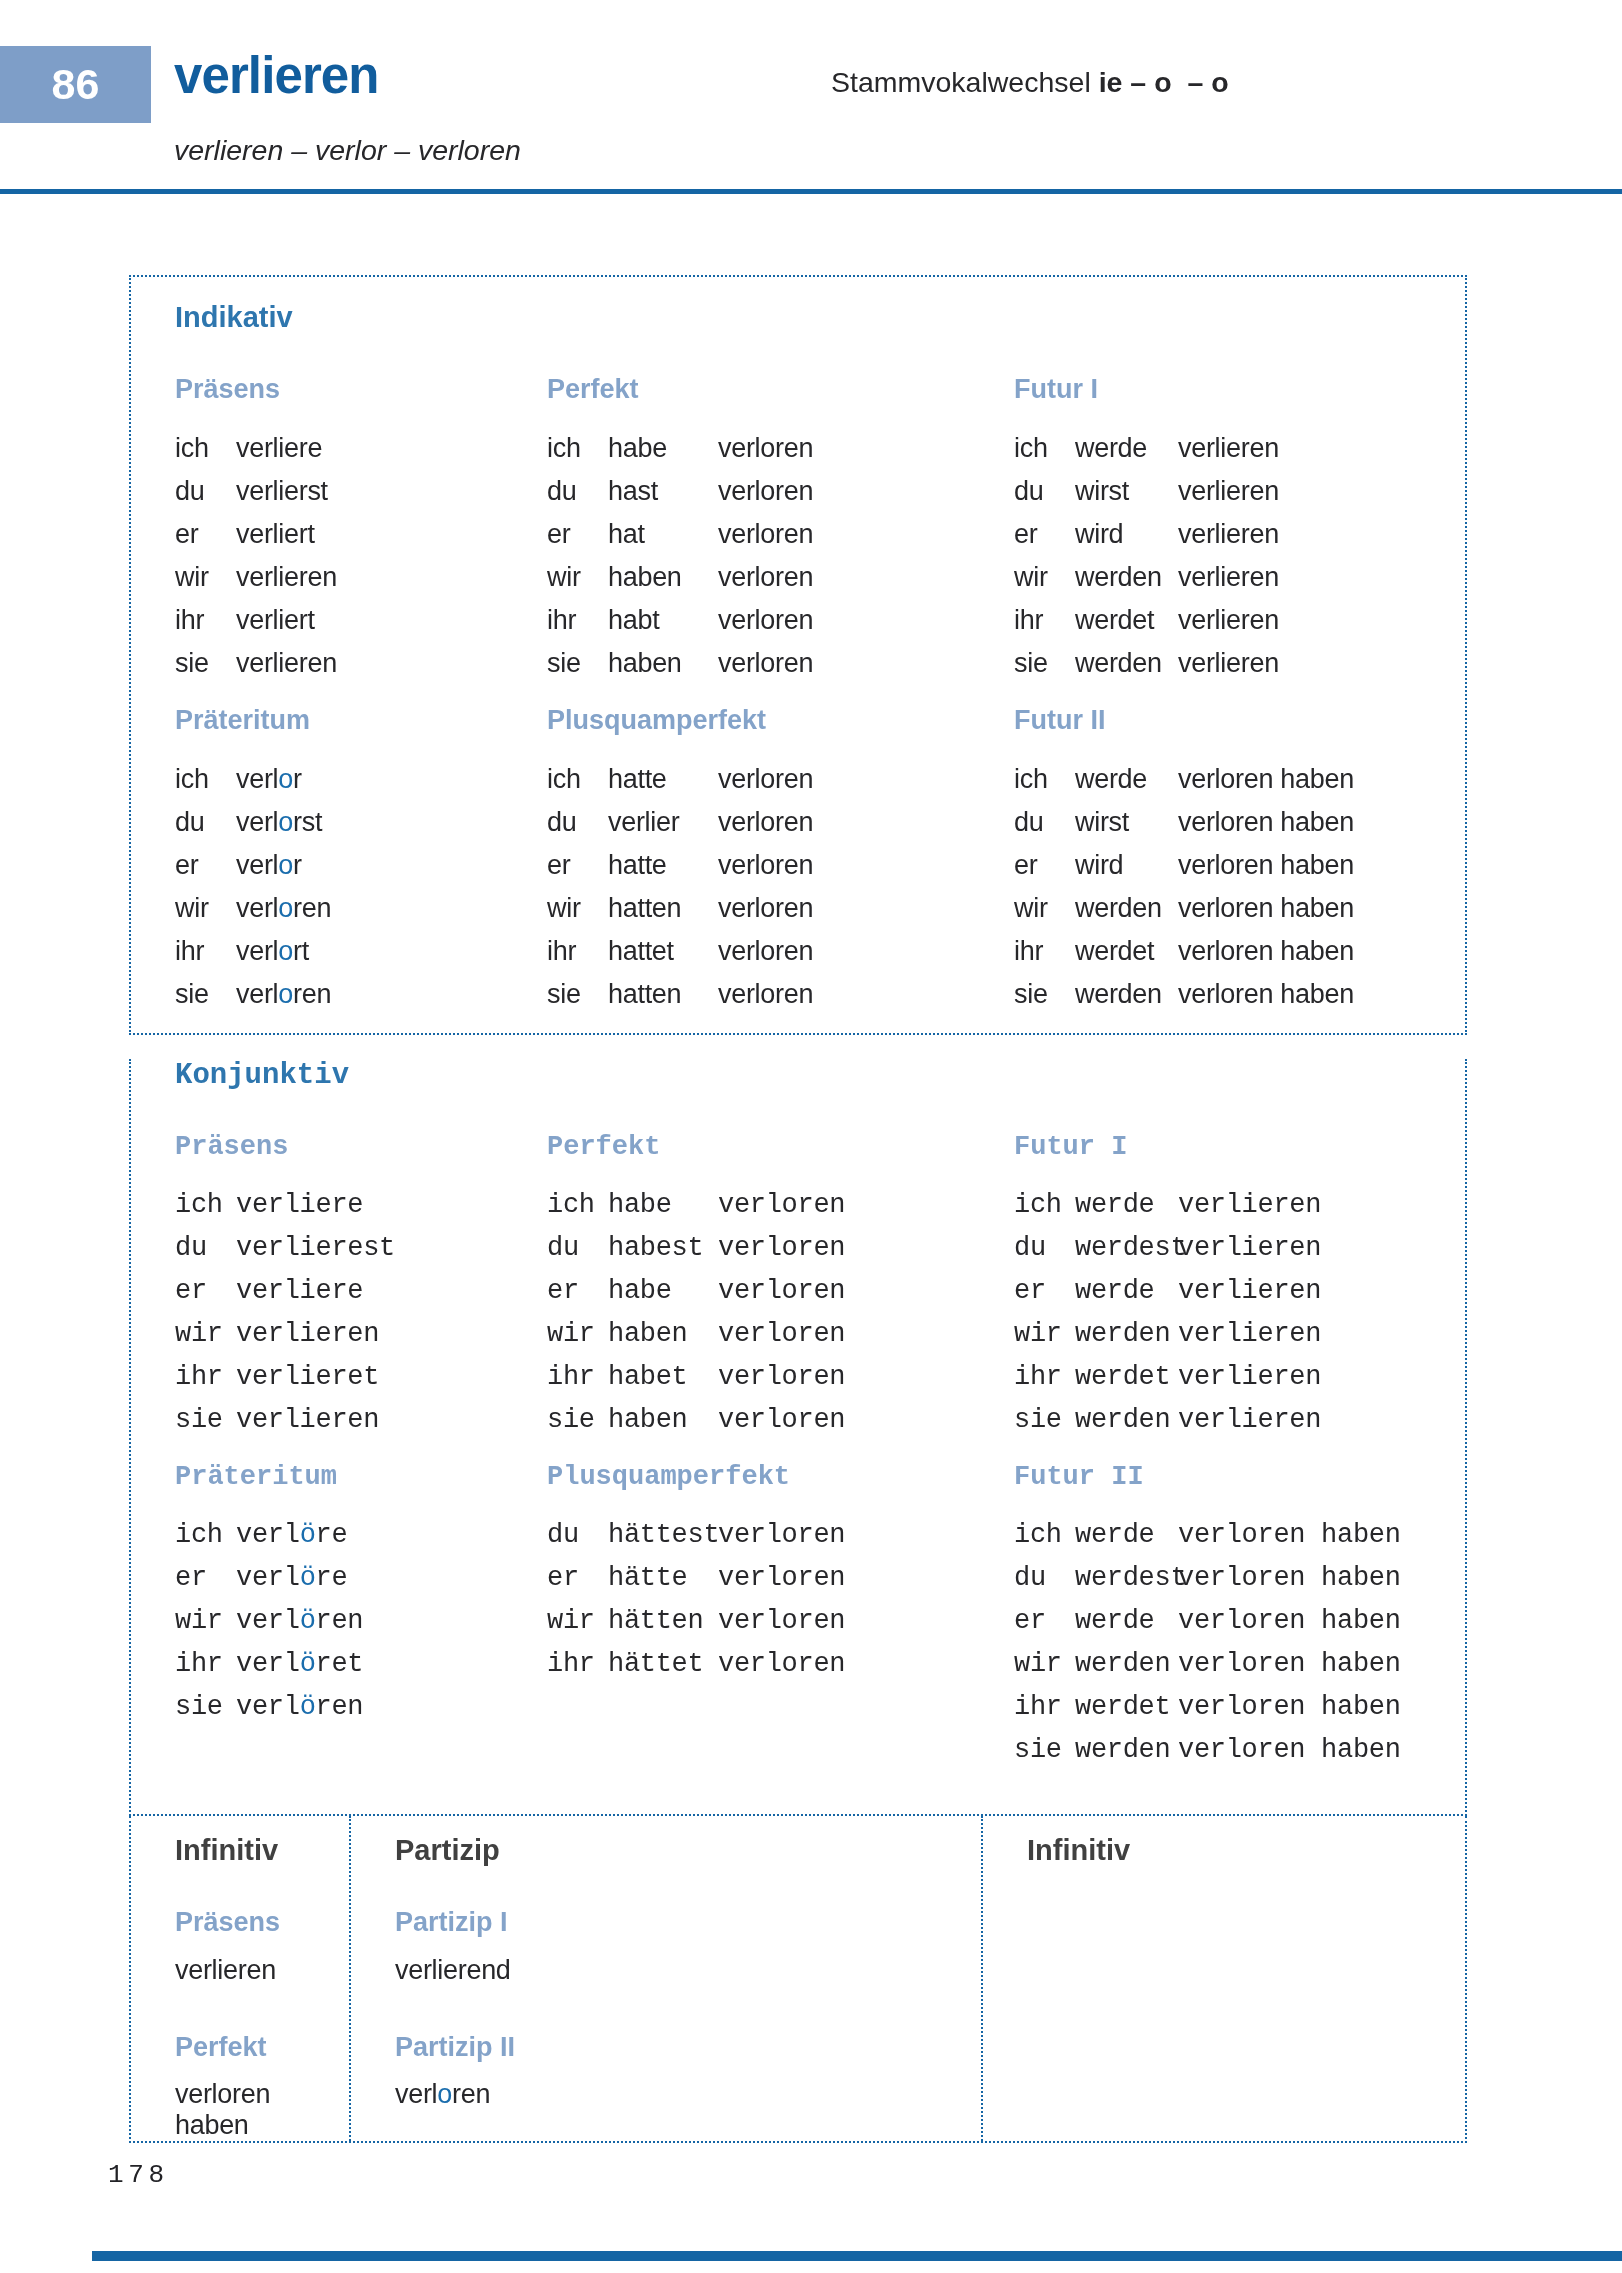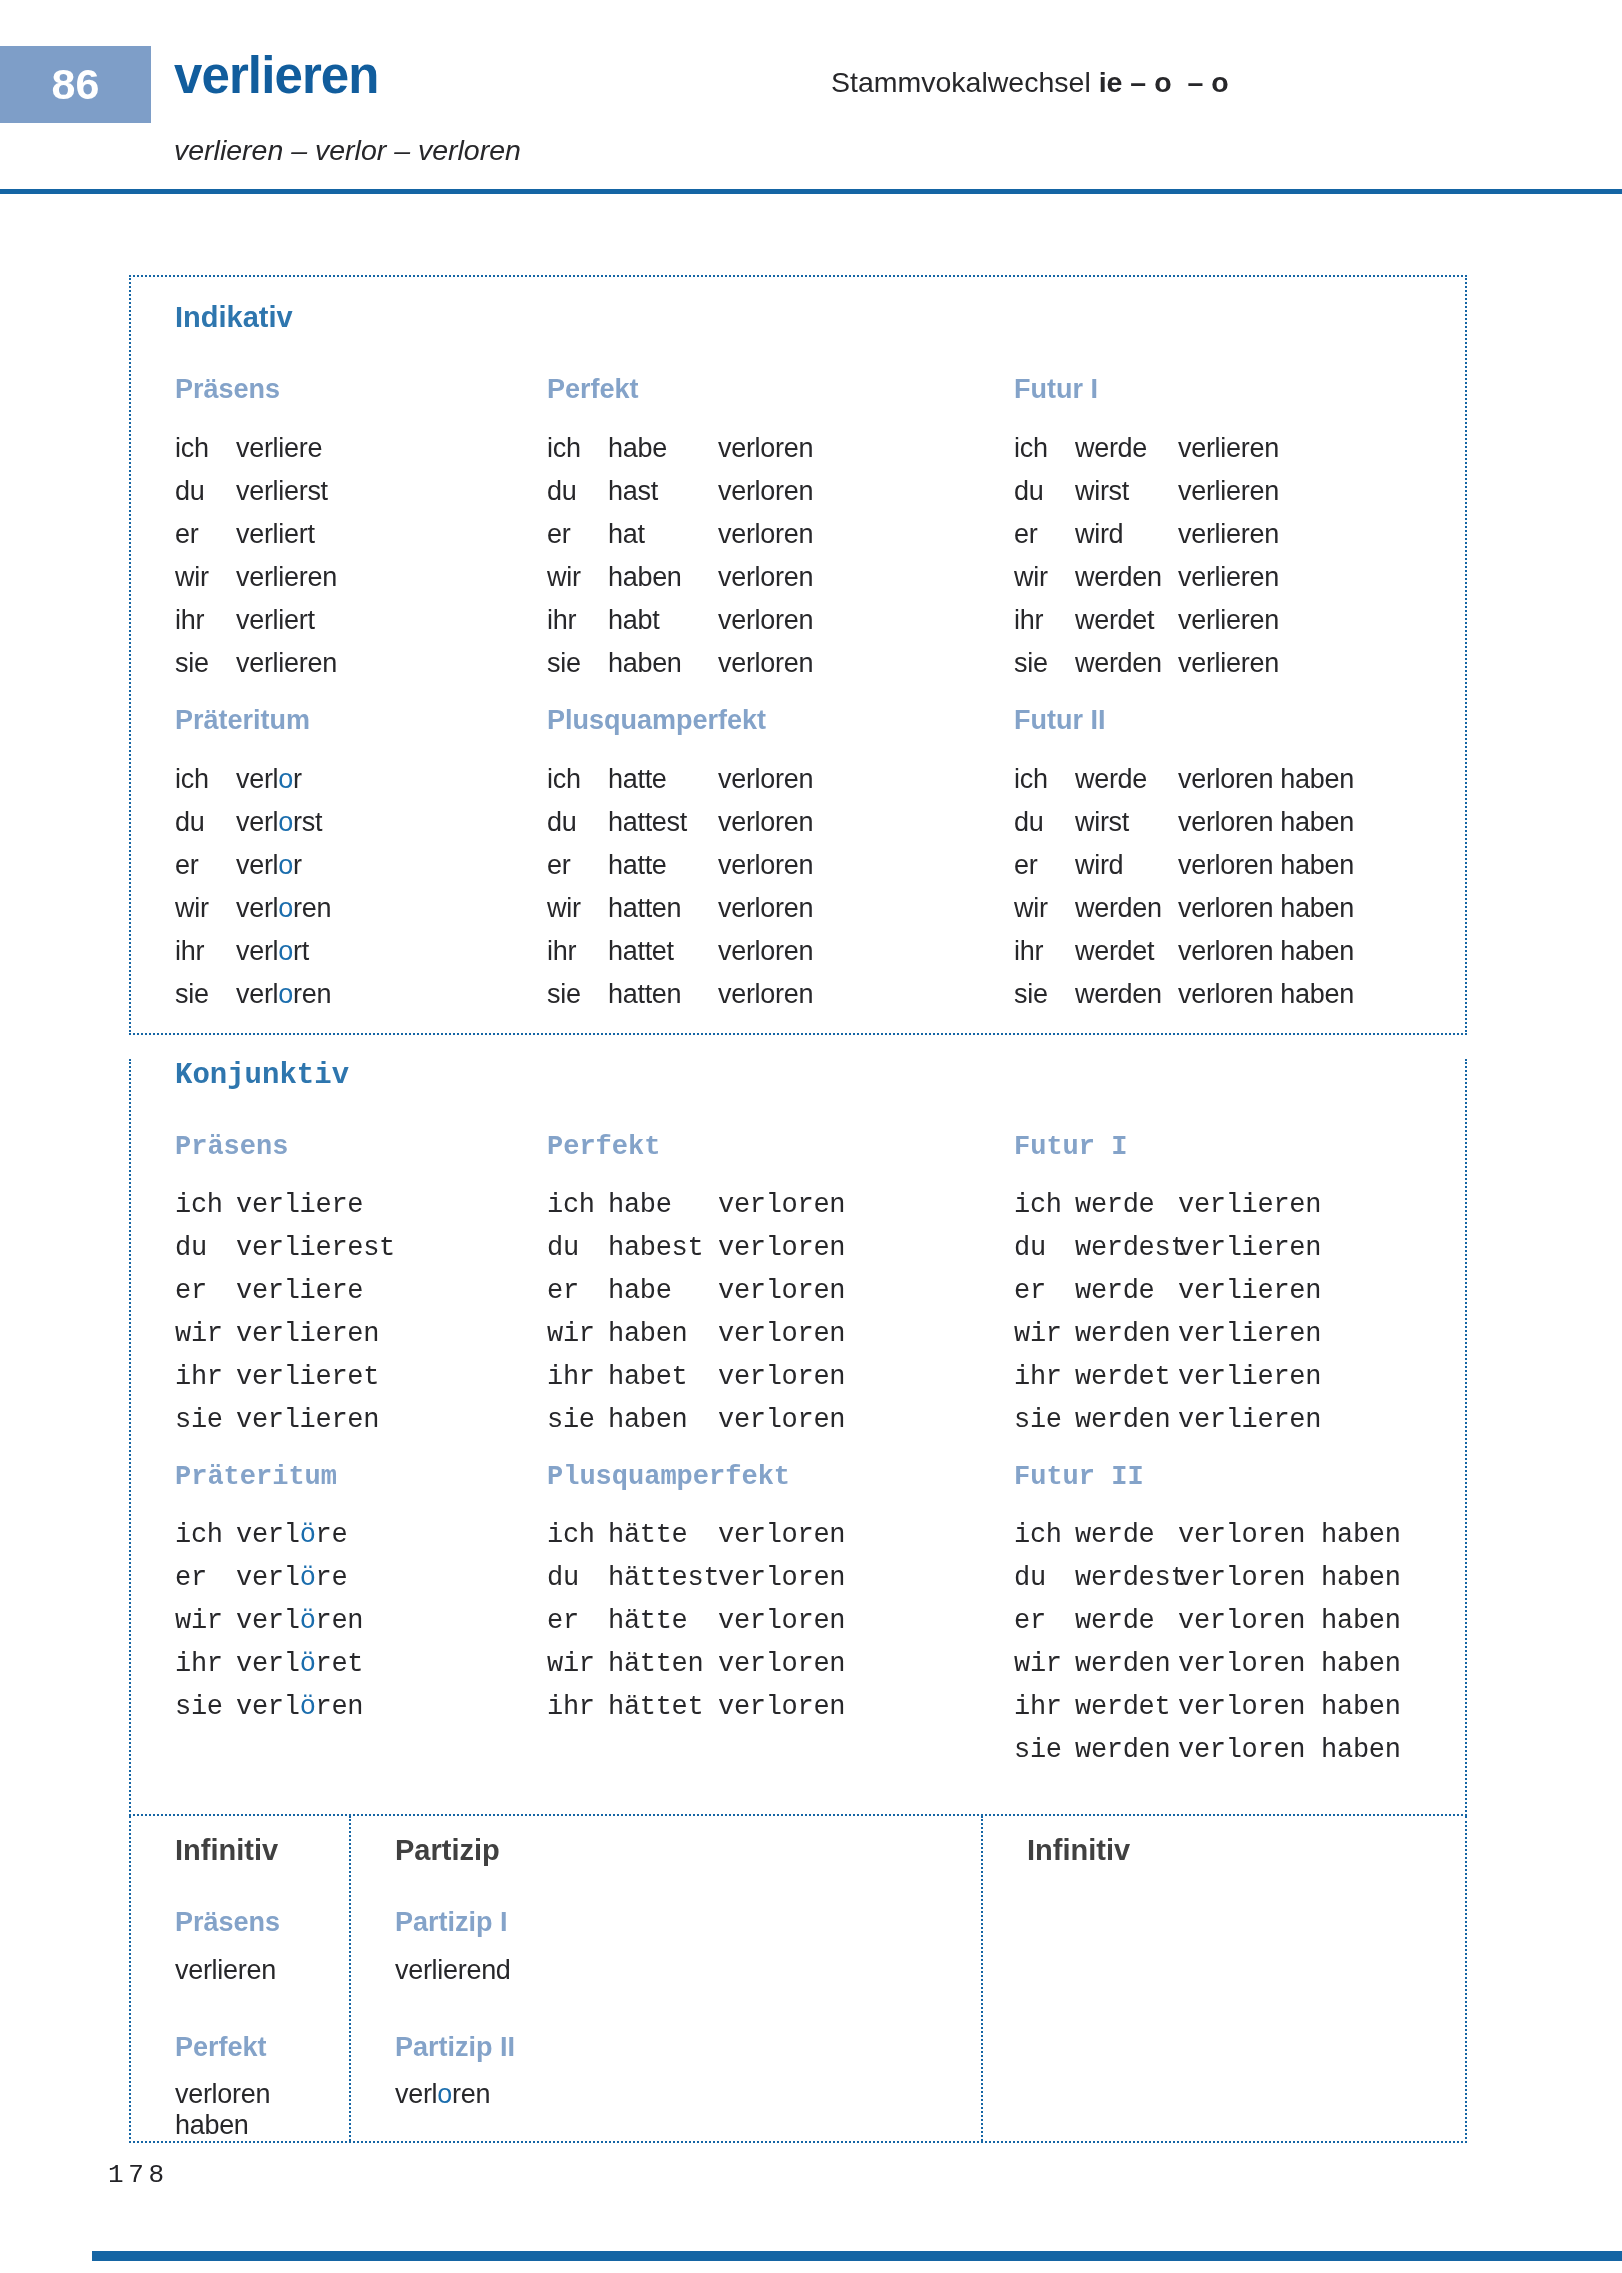--- a/index.html
+++ b/index.html
@@ -117,21 +117,21 @@
           <div class="row"><span class="pr">ich</span><span>verl<span class="hl">o</span>r</span></div>
           <div class="row"><span class="pr">du</span><span>verl<span class="hl">o</span>rst</span></div>
           <div class="row"><span class="pr">er</span><span>verl<span class="hl">o</span>r</span></div>
           <div class="row"><span class="pr">wir</span><span>verl<span class="hl">o</span>ren</span></div>
           <div class="row"><span class="pr">ihr</span><span>verl<span class="hl">o</span>rt</span></div>
           <div class="row"><span class="pr">sie</span><span>verl<span class="hl">o</span>ren</span></div>
         </div>
         <div class="tense">
           <h3>Plusquamperfekt</h3>
           <div class="row"><span class="pr">ich</span><span class="aux">hatte</span><span>verloren</span></div>
-          <div class="row"><span class="pr">du</span><span class="aux">hattest</span><span>verloren</span></div>
+          <div class="row"><span class="pr">du</span><span class="aux">verlier</span><span>verloren</span></div>
           <div class="row"><span class="pr">er</span><span class="aux">hatte</span><span>verloren</span></div>
           <div class="row"><span class="pr">wir</span><span class="aux">hatten</span><span>verloren</span></div>
           <div class="row"><span class="pr">ihr</span><span class="aux">hattet</span><span>verloren</span></div>
           <div class="row"><span class="pr">sie</span><span class="aux">hatten</span><span>verloren</span></div>
         </div>
         <div class="tense">
           <h3>Futur II</h3>
           <div class="row"><span class="pr">ich</span><span class="aux">werde</span><span>verloren haben</span></div>
           <div class="row"><span class="pr">du</span><span class="aux">wirst</span><span>verloren haben</span></div>
           <div class="row"><span class="pr">er</span><span class="aux">wird</span><span>verloren haben</span></div>
@@ -177,21 +177,20 @@
         <div class="tense">
           <h3>Präteritum</h3>
           <div class="row"><span class="pr">ich</span><span>verl<span class="hl">ö</span>re</span></div>
           <div class="row"><span class="pr">er</span><span>verl<span class="hl">ö</span>re</span></div>
           <div class="row"><span class="pr">wir</span><span>verl<span class="hl">ö</span>ren</span></div>
           <div class="row"><span class="pr">ihr</span><span>verl<span class="hl">ö</span>ret</span></div>
           <div class="row"><span class="pr">sie</span><span>verl<span class="hl">ö</span>ren</span></div>
         </div>
         <div class="tense">
           <h3>Plusquamperfekt</h3>
-          <div class="row"><span class="pr">ich</span><span class="aux">hätte</span><span>verloren</span></div>
           <div class="row"><span class="pr">du</span><span class="aux">hättest</span><span>verloren</span></div>
           <div class="row"><span class="pr">er</span><span class="aux">hätte</span><span>verloren</span></div>
           <div class="row"><span class="pr">wir</span><span class="aux">hätten</span><span>verloren</span></div>
           <div class="row"><span class="pr">ihr</span><span class="aux">hättet</span><span>verloren</span></div>
         </div>
         <div class="tense">
           <h3>Futur II</h3>
           <div class="row"><span class="pr">ich</span><span class="aux">werde</span><span>verloren haben</span></div>
           <div class="row"><span class="pr">du</span><span class="aux">werdest</span><span>verloren haben</span></div>
           <div class="row"><span class="pr">er</span><span class="aux">werde</span><span>verloren haben</span></div>

